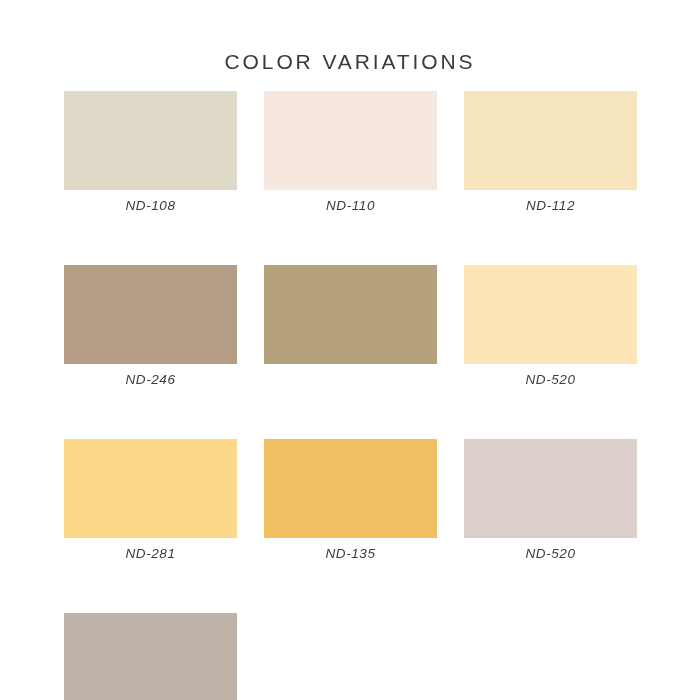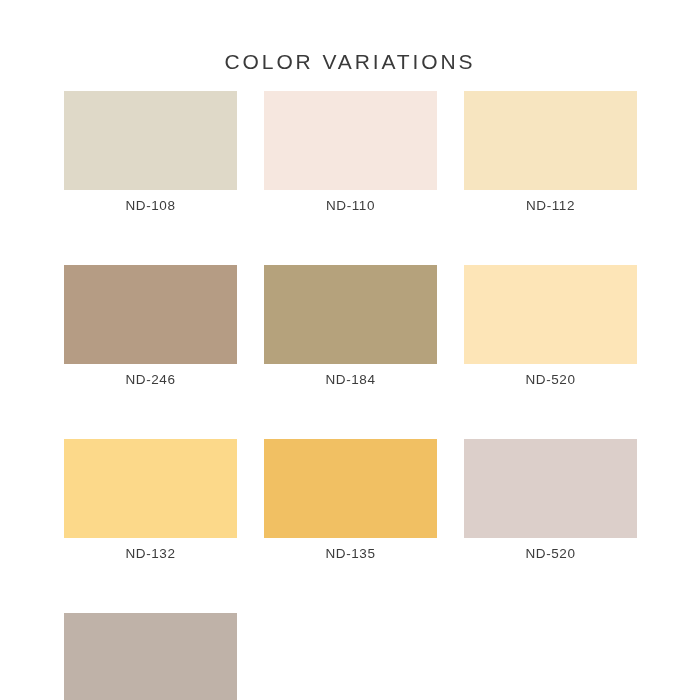--- a/index.html
+++ b/index.html
@@ -55,20 +55,21 @@
   .swatch-label {
     display: block;
     width: 173px;
     text-align: center;
     margin-top: 8px;
     font-size: 13.5px;
     letter-spacing: 0.6px;
     color: #3c3c3c;
     font-family: "Liberation Sans", sans-serif;
     line-height: 16px;
+    font-style: italic;
   }
 </style>
 </head>
 <body style="background-color: rgb(255, 255, 255);">
 
 <div class="page">
 
   <h1 class="palette-title" style="color: rgb(58, 58, 58);">COLOR VARIATIONS</h1>
 
   <div class="swatch-grid">
@@ -88,31 +89,30 @@
       <span class="swatch-label" style="color: rgb(60, 60, 60);">ND-112</span>
     </div>
 
     <div class="swatch-cell">
       <span class="swatch-chip" style="background-color: rgb(181, 156, 132);"></span>
       <span class="swatch-label" style="color: rgb(60, 60, 60);">ND-246</span>
     </div>
 
     <div class="swatch-cell">
       <span class="swatch-chip" style="background-color: rgb(181, 162, 124);"></span>
-      <span class="swatch-label" style="color: rgb(60, 60, 60);">ND-184</span>
     </div>
 
     <div class="swatch-cell">
       <span class="swatch-chip" style="background-color: rgb(253, 229, 183);"></span>
       <span class="swatch-label" style="color: rgb(60, 60, 60);">ND-520</span>
     </div>
 
     <div class="swatch-cell">
       <span class="swatch-chip" style="background-color: rgb(252, 217, 138);"></span>
-      <span class="swatch-label" style="color: rgb(60, 60, 60);">ND-132</span>
+      <span class="swatch-label" style="color: rgb(60, 60, 60);">ND-281</span>
     </div>
 
     <div class="swatch-cell">
       <span class="swatch-chip" style="background-color: rgb(241, 192, 99);"></span>
       <span class="swatch-label" style="color: rgb(60, 60, 60);">ND-135</span>
     </div>
 
     <div class="swatch-cell">
       <span class="swatch-chip" style="background-color: rgb(220, 207, 202);"></span>
       <span class="swatch-label" style="color: rgb(60, 60, 60);">ND-520</span>

